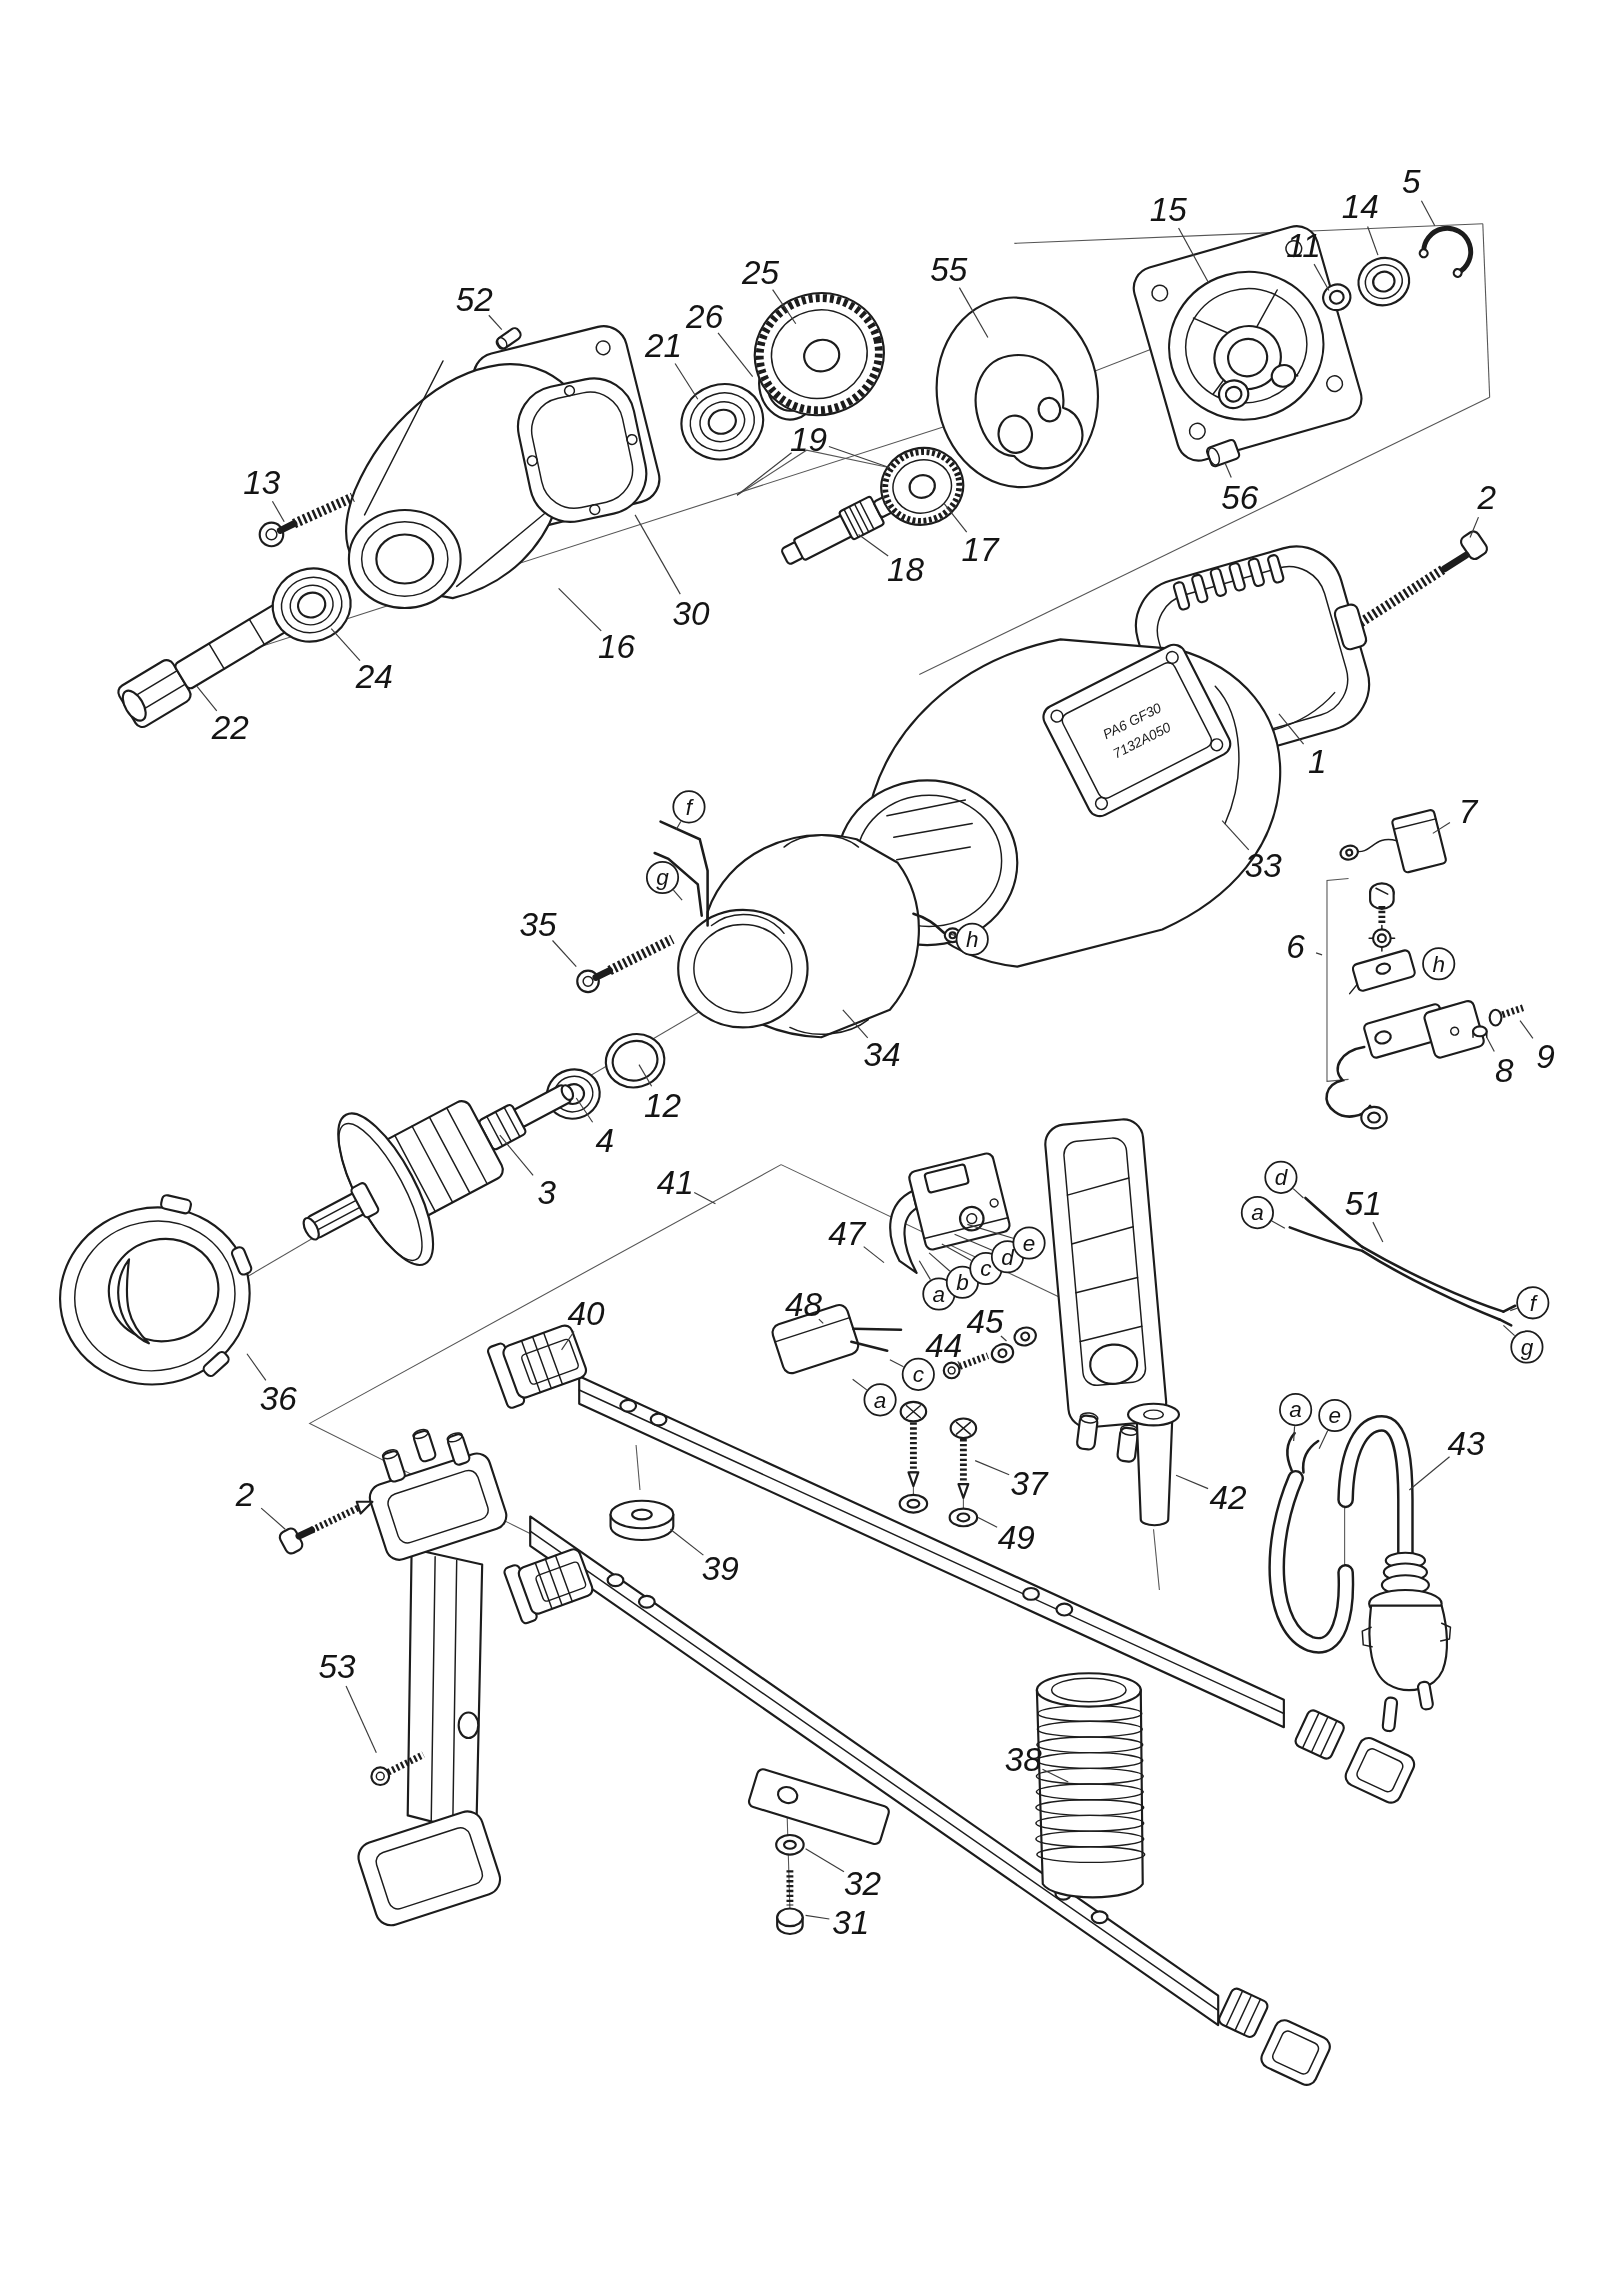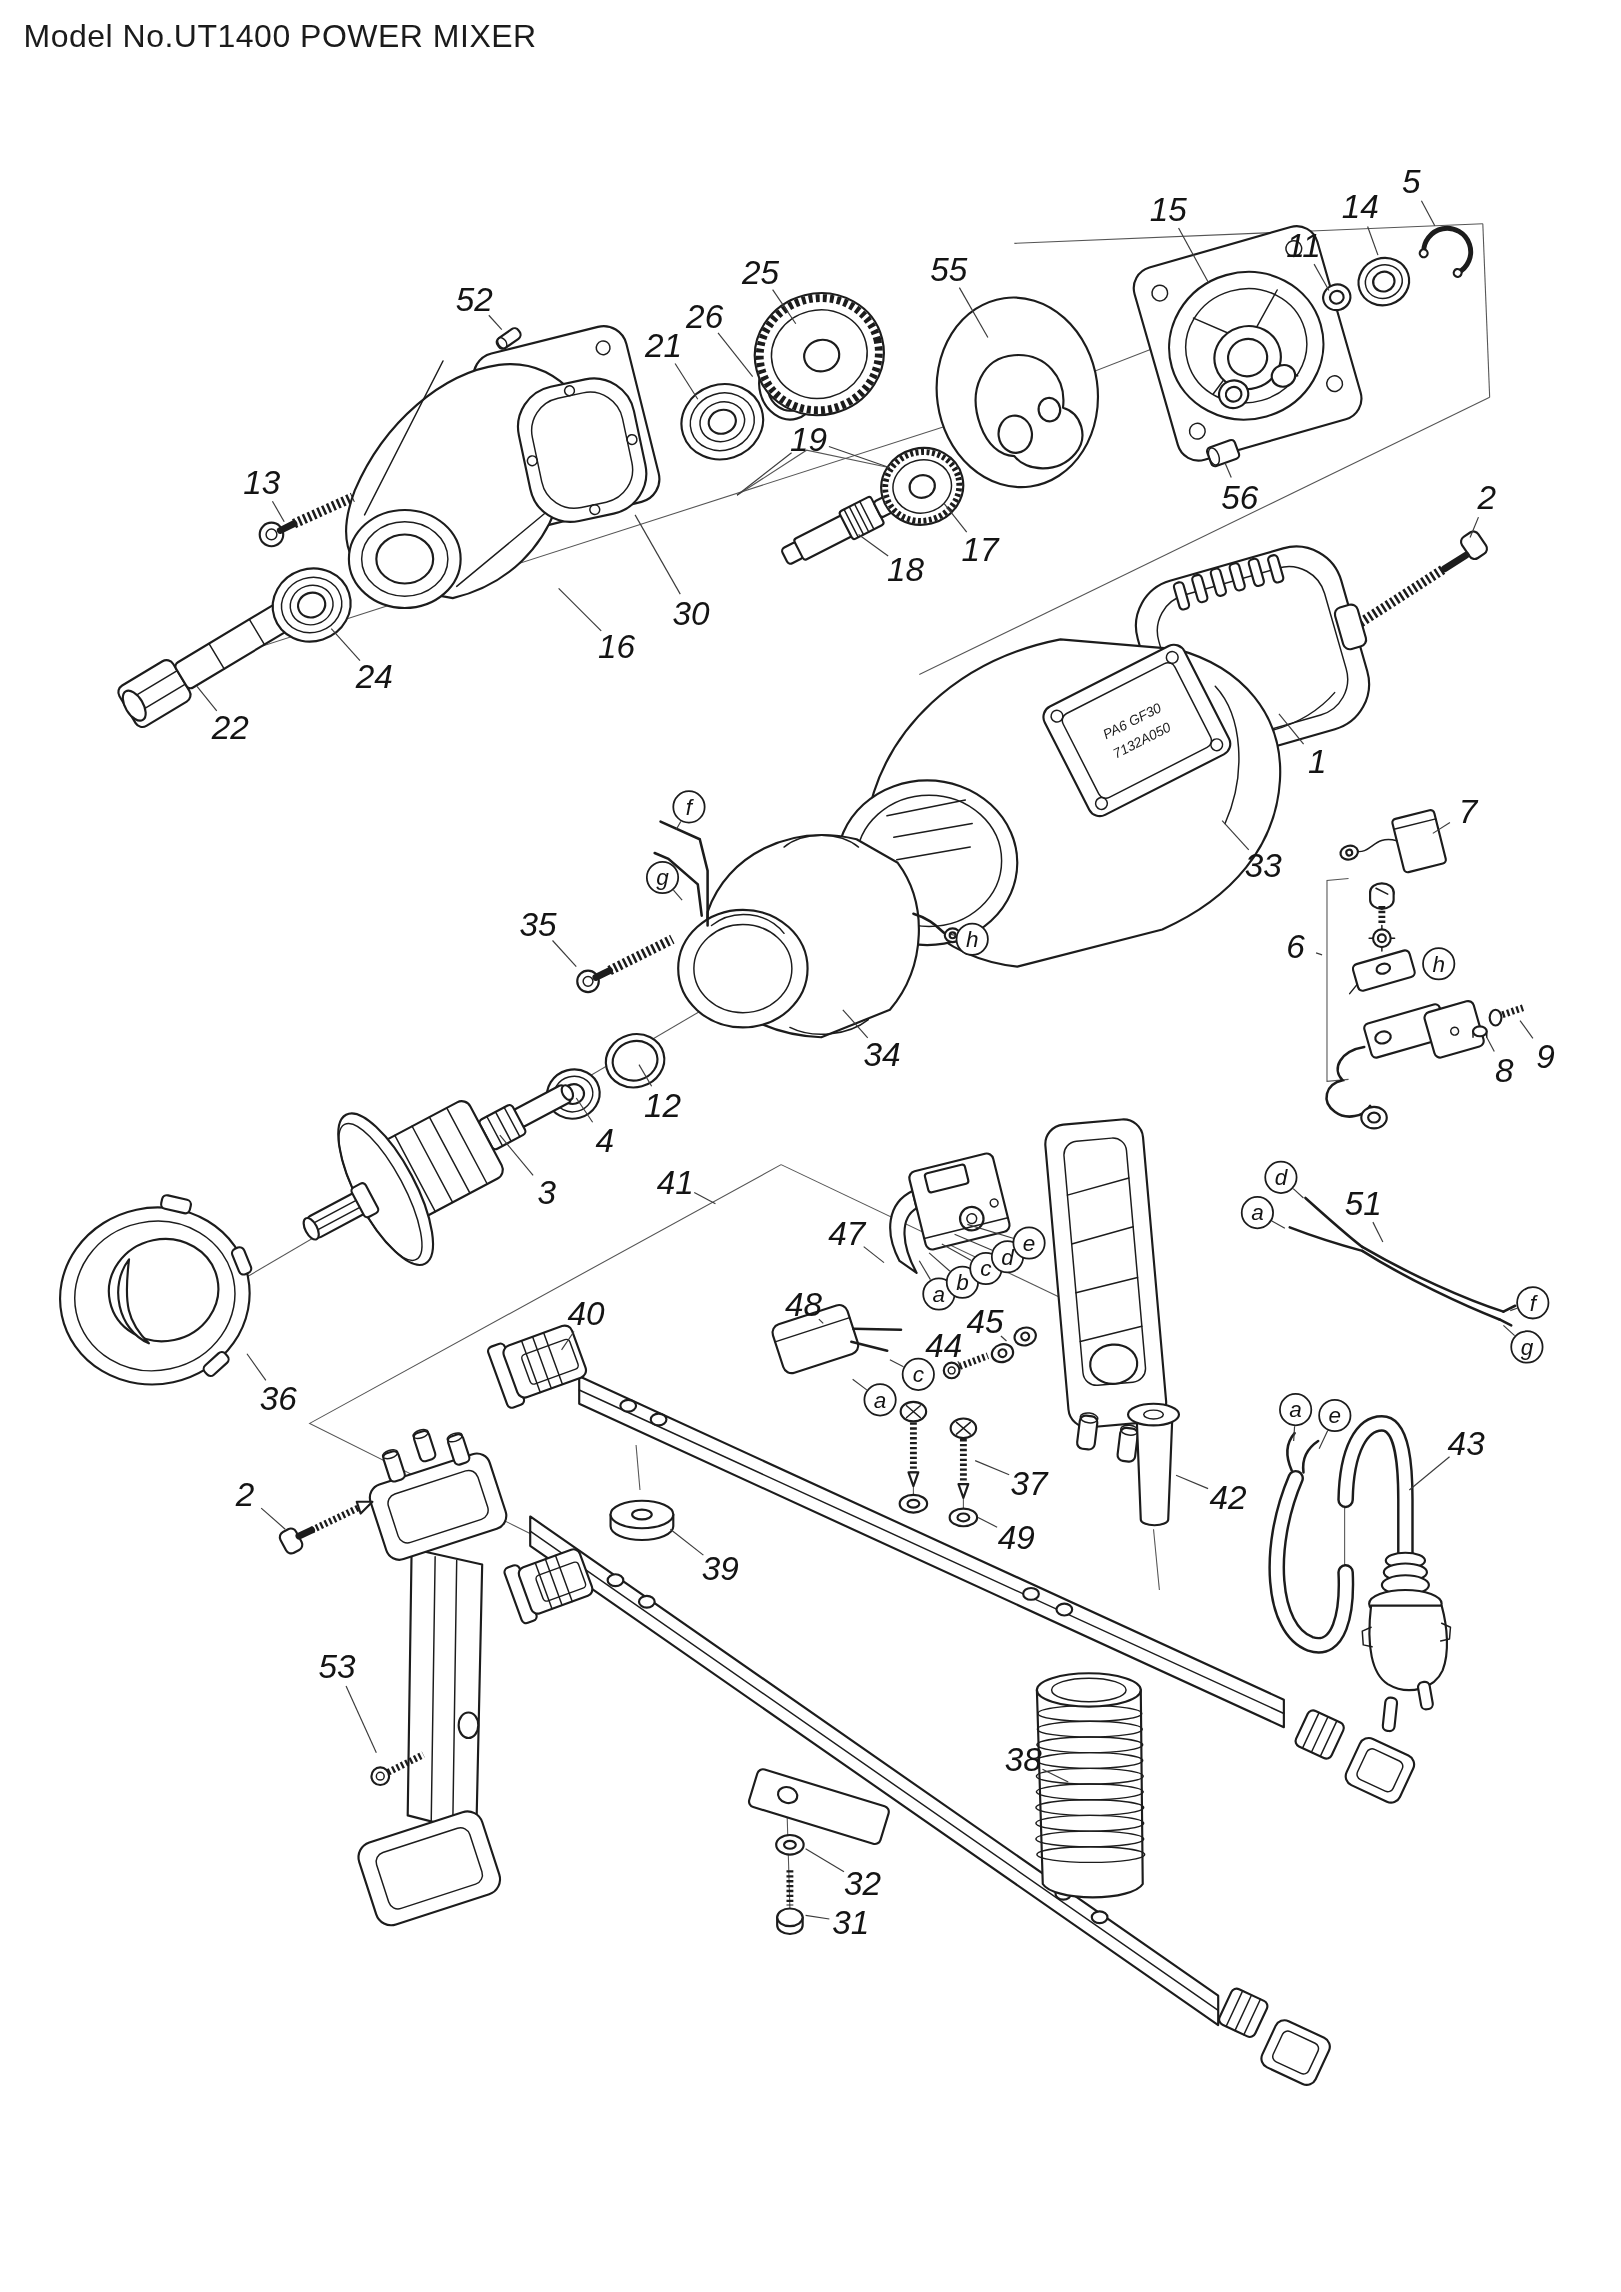--- a/index.html
+++ b/index.html
@@ -24,21 +24,20 @@
   .mark{font:italic 14px "Liberation Sans",sans-serif;fill:#1c1c1c;text-anchor:middle;}
   .lbl{font:italic 34px "Liberation Sans",sans-serif;fill:#141414;text-anchor:middle;}
   .cot{font:italic 23px "Liberation Sans",sans-serif;fill:#141414;text-anchor:middle;}
   .ldr{stroke:#3c3c3c;stroke-width:1.2;fill:none;}
   .co{fill:#fff;stroke:#1c1c1c;stroke-width:1.8;}
 </style>
 </head>
 <body>
 
 <div class="page">
-  <div class="page-title">Model No.UT1400 POWER MIXER</div>
 
   <svg id="diagram-svg" width="1621" height="2293" viewBox="0 0 1654 2339">
 
     <g id="construction">
       <line class="cl" x1="140" y1="700" x2="1010" y2="420"></line>
       <line class="cl" x1="1010" y1="420" x2="1185" y2="352"></line>
       <line class="cl" x1="205" y1="1330" x2="1280" y2="700"></line>
       <line class="cl" x1="1035" y1="248" x2="1513" y2="228"></line>
       <line class="cl" x1="1513" y1="228" x2="1520" y2="405"></line>
       <line class="cl" x1="1520" y1="405" x2="938" y2="688"></line>

